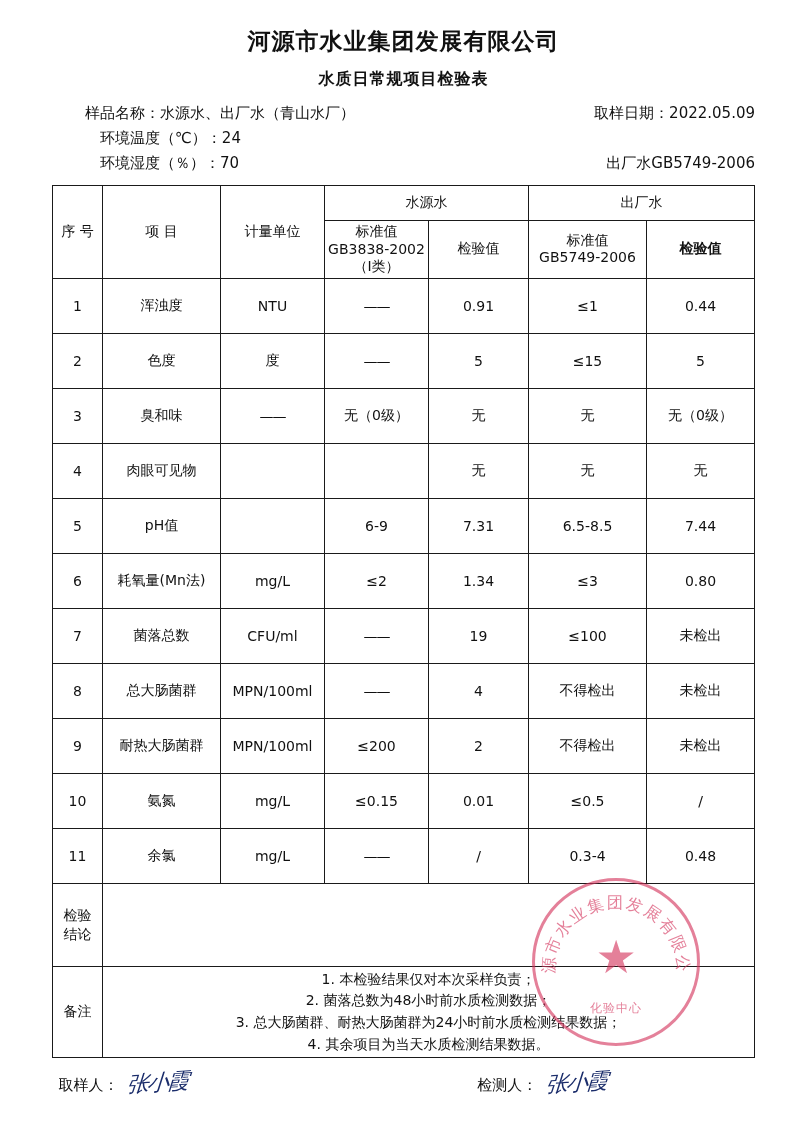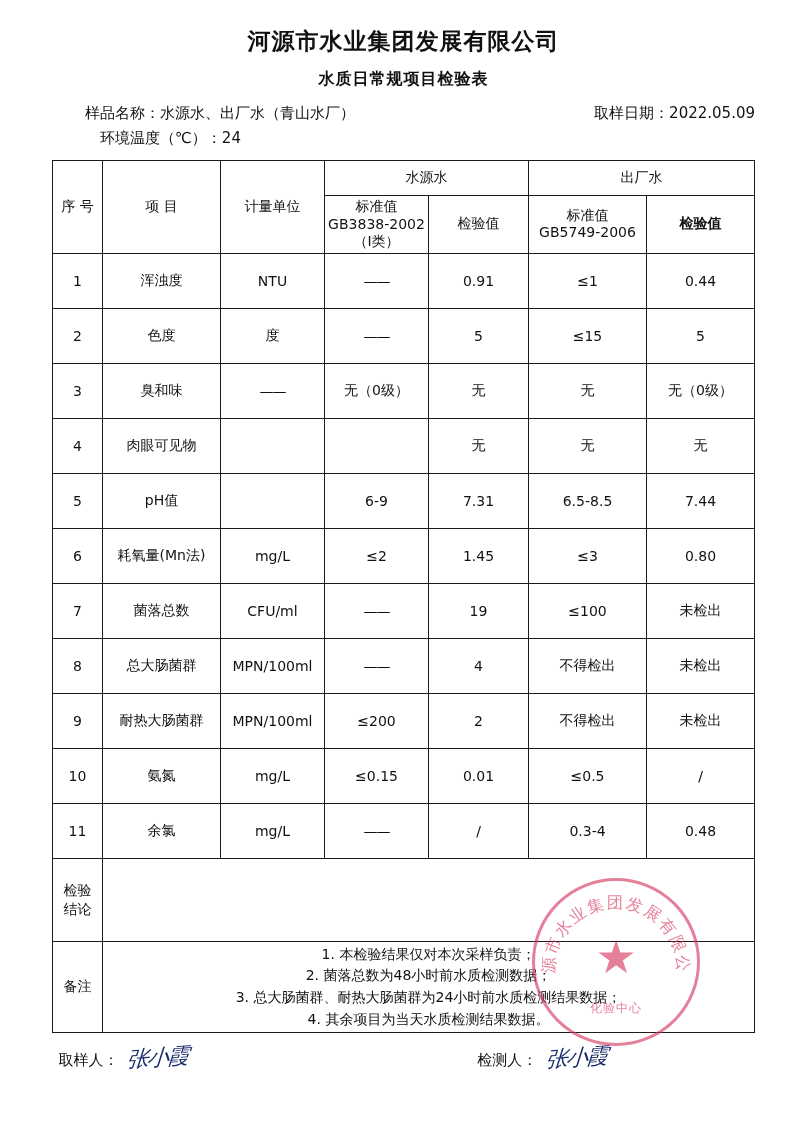--- a/index.html
+++ b/index.html
@@ -187,20 +187,24 @@
   <div class="title1">河源市水业集团发展有限公司</div>
   <div class="title2">水质日常规项目检验表</div>
 
   <div class="meta">
     <div class="meta-row">
       <span class="meta-left">样品名称：水源水、出厂水（青山水厂）</span>
       <span class="meta-right">取样日期：2022.05.09</span>
     </div>
     <div class="meta-row indent">
       <span class="meta-left">环境温度（℃）：24</span>
+    </div>
+    <div class="meta-row indent">
+      <span class="meta-left">环境湿度（％）：70</span>
+      <span class="meta-right">出厂水GB5749-2006</span>
     </div>
   </div>
 
   <table class="main">
     <colgroup>
       <col class="col-no">
         <col class="col-item">
         <col class="col-unit">
       <col class="col-std1">
         <col class="col-val1">
@@ -272,21 +276,21 @@
         <td>6-9</td>
         <td>7.31</td>
         <td>6.5-8.5</td>
         <td class="bold-val">7.44</td>
       </tr>
       <tr class="data-row">
         <td>6</td>
         <td class="item-name">耗氧量(Mn法)</td>
         <td>mg/L</td>
         <td>≤2</td>
-        <td>1.45</td>
+        <td>1.34</td>
         <td>≤3</td>
         <td class="bold-val">0.80</td>
       </tr>
       <tr class="data-row">
         <td>7</td>
         <td class="item-name">菌落总数</td>
         <td>CFU/ml</td>
         <td class="dash">——</td>
         <td>19</td>
         <td>≤100</td>

